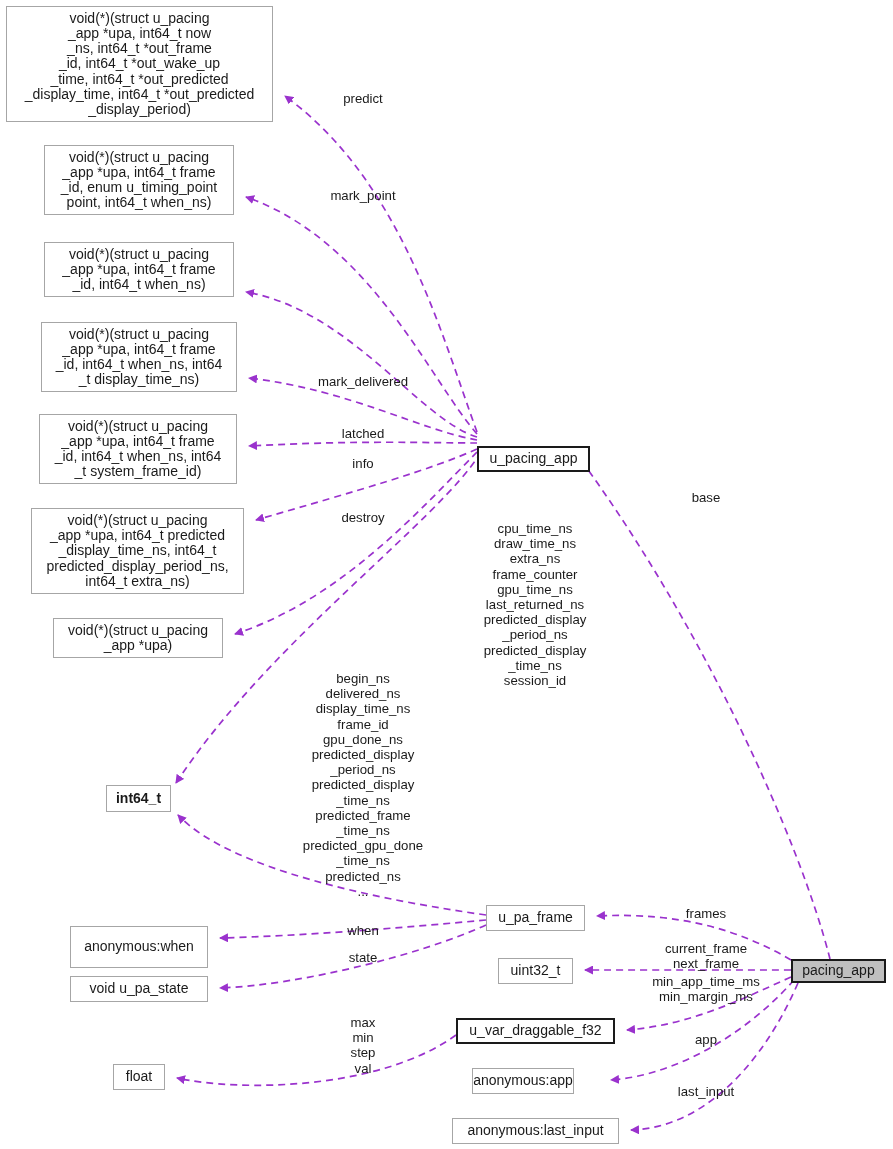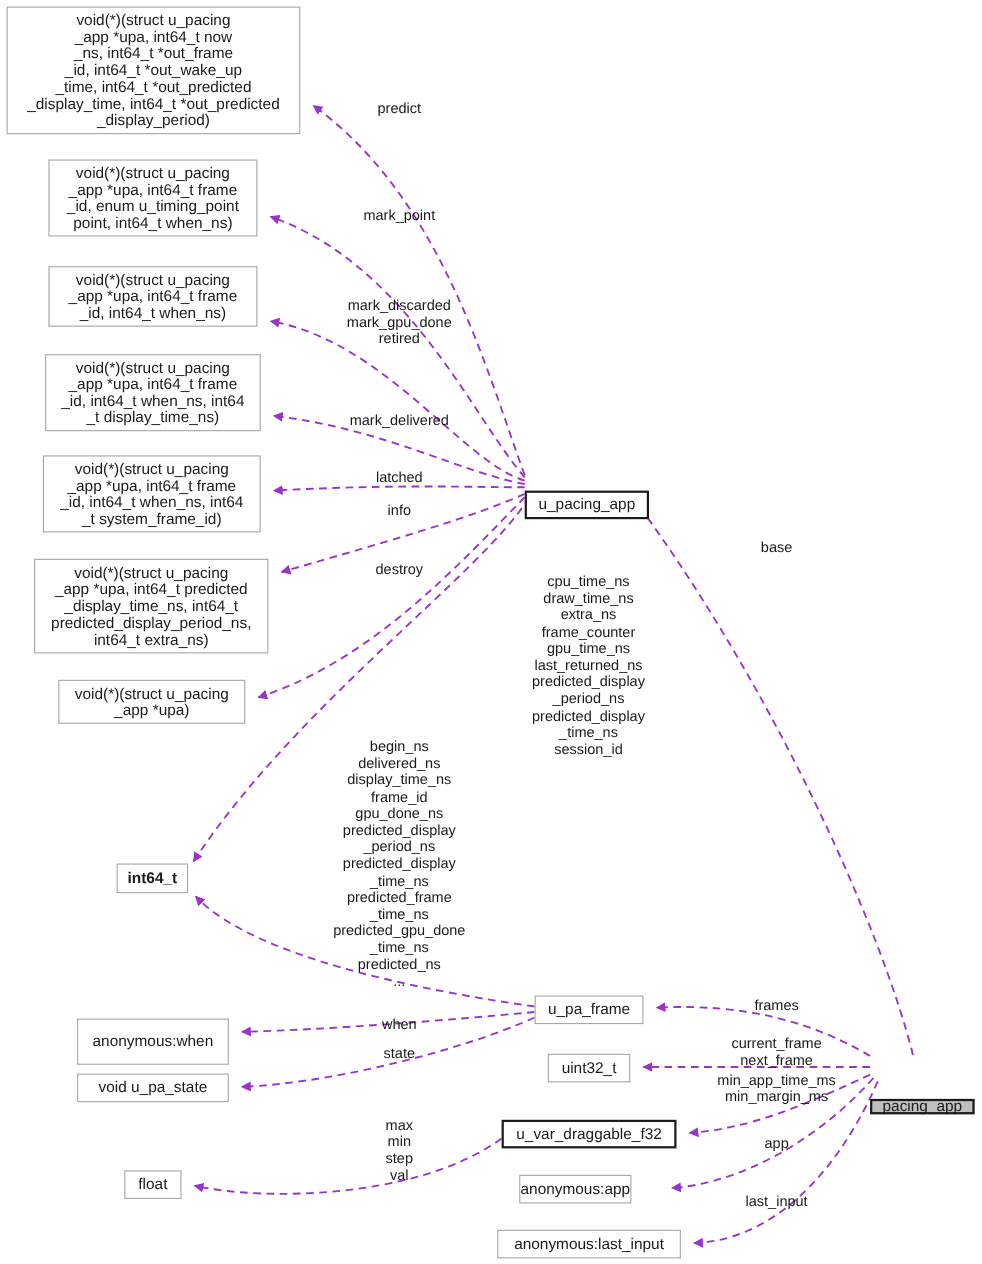--- a/index.html
+++ b/index.html
@@ -134,27 +134,24 @@
   <div class="node strong" style="left: 477px; top: 446px; width: 113px; height: 26px;">u_pacing_app</div>
   <div class="node" style="left: 106px; top: 785px; width: 65px; height: 27px; font-weight: bold;">int64_t</div>
   <div class="node" style="left: 70px; top: 926px; width: 138px; height: 42px;">anonymous:when</div>
   <div class="node" style="left: 70px; top: 976px; width: 138px; height: 26px;">void u_pa_state</div>
   <div class="node" style="left: 113px; top: 1064px; width: 52px; height: 26px;">float</div>
   <div class="node" style="left: 486px; top: 905px; width: 99px; height: 26px;">u_pa_frame</div>
   <div class="node" style="left: 498px; top: 958px; width: 75px; height: 26px;">uint32_t</div>
   <div class="node strong" style="left: 456px; top: 1018px; width: 159px; height: 26px;">u_var_draggable_f32</div>
   <div class="node" style="left: 472px; top: 1068px; width: 102px; height: 26px;">anonymous:app</div>
   <div class="node" style="left: 452px; top: 1118px; width: 167px; height: 26px;">anonymous:last_input</div>
-  <div class="node filled" style="left: 791px; top: 959px; width: 95px; height: 14px; margin-top: 40px;">pacing_app</div>
+  <div class="node filled" style="left: 791px; top: 959px; width: 95px; height: 24px;">pacing_app</div>
 
   <div class="edge-label" style="left: 363px; top: 91px;">predict</div>
   <div class="edge-label" style="left: 363px; top: 188px;">mark_point</div>
-  <div class="edge-label" style="left: 363px; top: 270px;">mark_discarded
-mark_gpu_done
-retired</div>
   <div class="edge-label" style="left: 363px; top: 374px;">mark_delivered</div>
   <div class="edge-label" style="left: 363px; top: 426px;">latched</div>
   <div class="edge-label" style="left: 363px; top: 456px;">info</div>
   <div class="edge-label" style="left: 363px; top: 510px;">destroy</div>
   <div class="edge-label" style="left: 706px; top: 490px;">base</div>
   <div class="edge-label" style="left: 535px; top: 521px;">cpu_time_ns
 draw_time_ns
 extra_ns
 frame_counter
 gpu_time_ns

